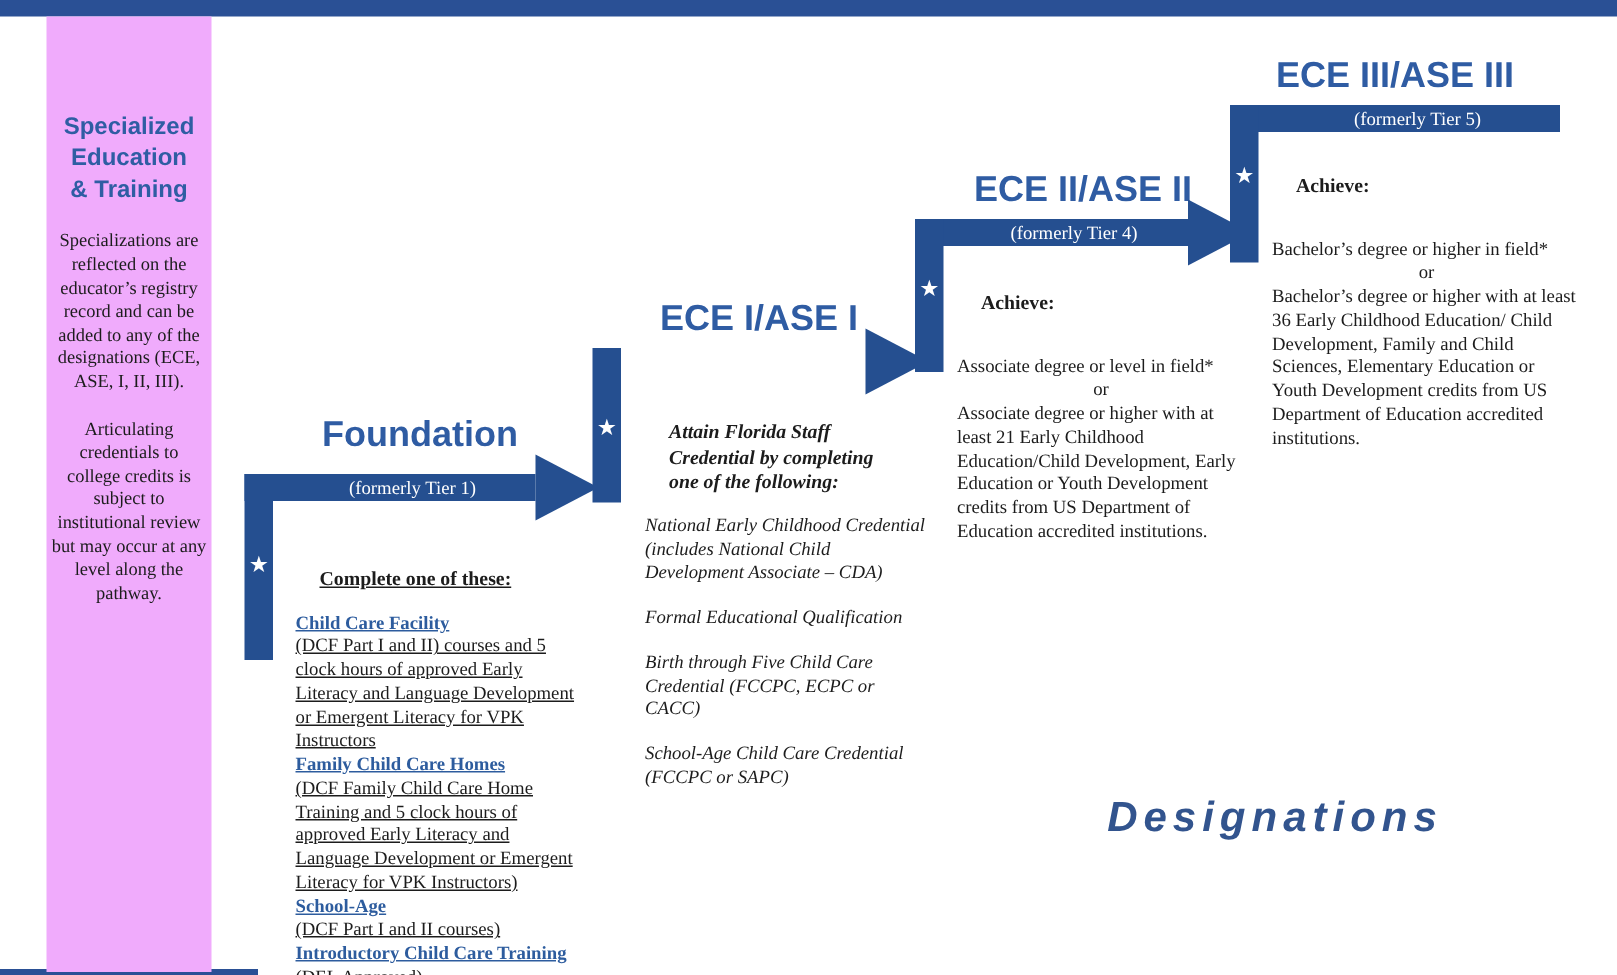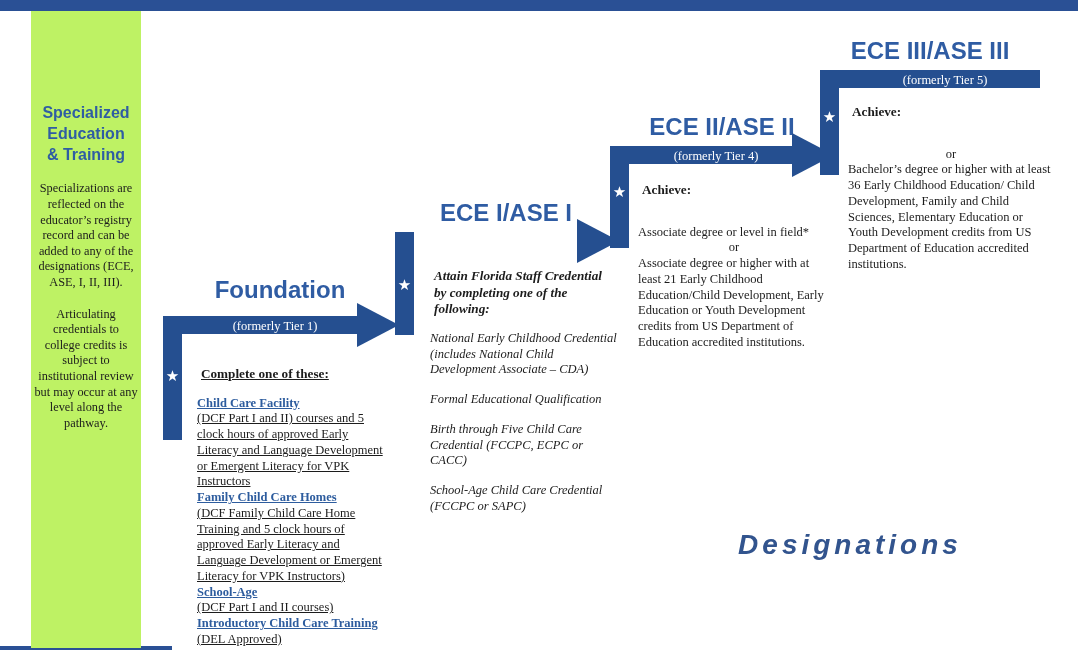--- a/index.html
+++ b/index.html
@@ -2,39 +2,39 @@
 <html><head>
 <meta charset="utf-8">
 <style>
   html,body{margin:0;padding:0;background:#fff;}
   .canvas{position:relative;width:1078px;height:650px;background:#ffffff;overflow:hidden;
           font-family:"Liberation Serif",serif;color:#1c1c1c;}
   .topbar{position:absolute;left:0;top:0;width:1078px;height:11px;background:#2a5095;}
   .bottombar{position:absolute;left:0;top:646px;width:172px;height:4px;background:#2a5095;}
 
   
-  .sidebar{position:absolute;left:31px;top:11px;width:110px;height:637px;background:#bef264;
-           box-sizing:border-box;padding:92px 3px 0 3px;text-align:center;}
+  .sidebar{position:absolute;left:31px;top:11px;width:110px;height:637px;background:#f0abfc;
+           box-sizing:border-box;padding:64px 3px 0 3px;text-align:center;}
   .sidebar h2{margin:0 0 16px 0;font-family:"Liberation Sans",sans-serif;font-weight:bold;
               font-size:16px;line-height:1.3;color:#2f5da3;}
   .sidebar p{margin:0 0 16px 0;font-size:12.3px;line-height:1.27;}
 
   
   .tier-title{position:absolute;margin:0;font-family:"Liberation Sans",sans-serif;font-weight:bold;
               font-size:24px;color:#2f5ca3;text-align:center;}
   .band{position:absolute;height:18px;background:#254f90;text-align:center;}
   .band-label{color:#ffffff;font-size:12.5px;line-height:18px;margin-left:30px;}
   .arrowhead{position:absolute;width:0;height:0;border-top:22px solid transparent;
              border-bottom:22px solid transparent;border-left:42px solid #254f90;}
   .vbar{position:absolute;width:19px;background:#254f90;text-align:center;}
   .star{position:absolute;left:0;width:19px;color:#ffffff;font-size:15px;line-height:16px;
         font-family:"DejaVu Sans",sans-serif;}
 
   .content{position:absolute;font-size:12.5px;line-height:1.26;}
-  .content .head{margin:4px;font-weight:bold;font-size:13.2px;}
+  .content .head{margin:16px;font-weight:bold;font-size:13.2px;}
   .content .gap-sm{margin-bottom:13px;}
   .content .gap-lg{margin-bottom:26px;}
   .content p{margin:0;}
   .content .opt{margin:0 0 14px 0;}
   .content .or{margin:0;text-align:center;}
   a.cred-link{color:#2d5c9e;font-weight:bold;text-decoration:underline;display:inline-block;}
 
   
   .note{position:absolute;left:628px;top:404px;width:413px;height:36px;background:#fae2a0;
         text-align:center;font-size:13px;line-height:1.32;box-sizing:border-box;padding-top:2px;}
@@ -118,20 +118,21 @@
 
   <h1 class="tier-title" style="left:820px;top:37px;width:220px;">ECE III/ASE III</h1>
   <div class="band" style="left:820px;top:70px;width:220px;">
     <span class="band-label">(formerly Tier 5)</span>
   </div>
   <div class="vbar" style="left:820px;top:70px;height:105px;">
     <span class="star" style="top:39px;">★</span>
   </div>
   <div class="content" style="left:848px;top:100px;width:206px;">
     <p class="head gap-lg">Achieve:</p>
+    <p>Bachelor’s degree or higher in field*</p>
     <p class="or">or</p>
     <p>Bachelor’s degree or higher with at least 36 Early Childhood Education/ Child Development, Family and Child Sciences, Elementary Education or Youth Development credits from US Department of Education accredited institutions.</p>
   </div>
 
 
   <div class="designations">Designations</div>
 
 </div>
 
 </body></html>

